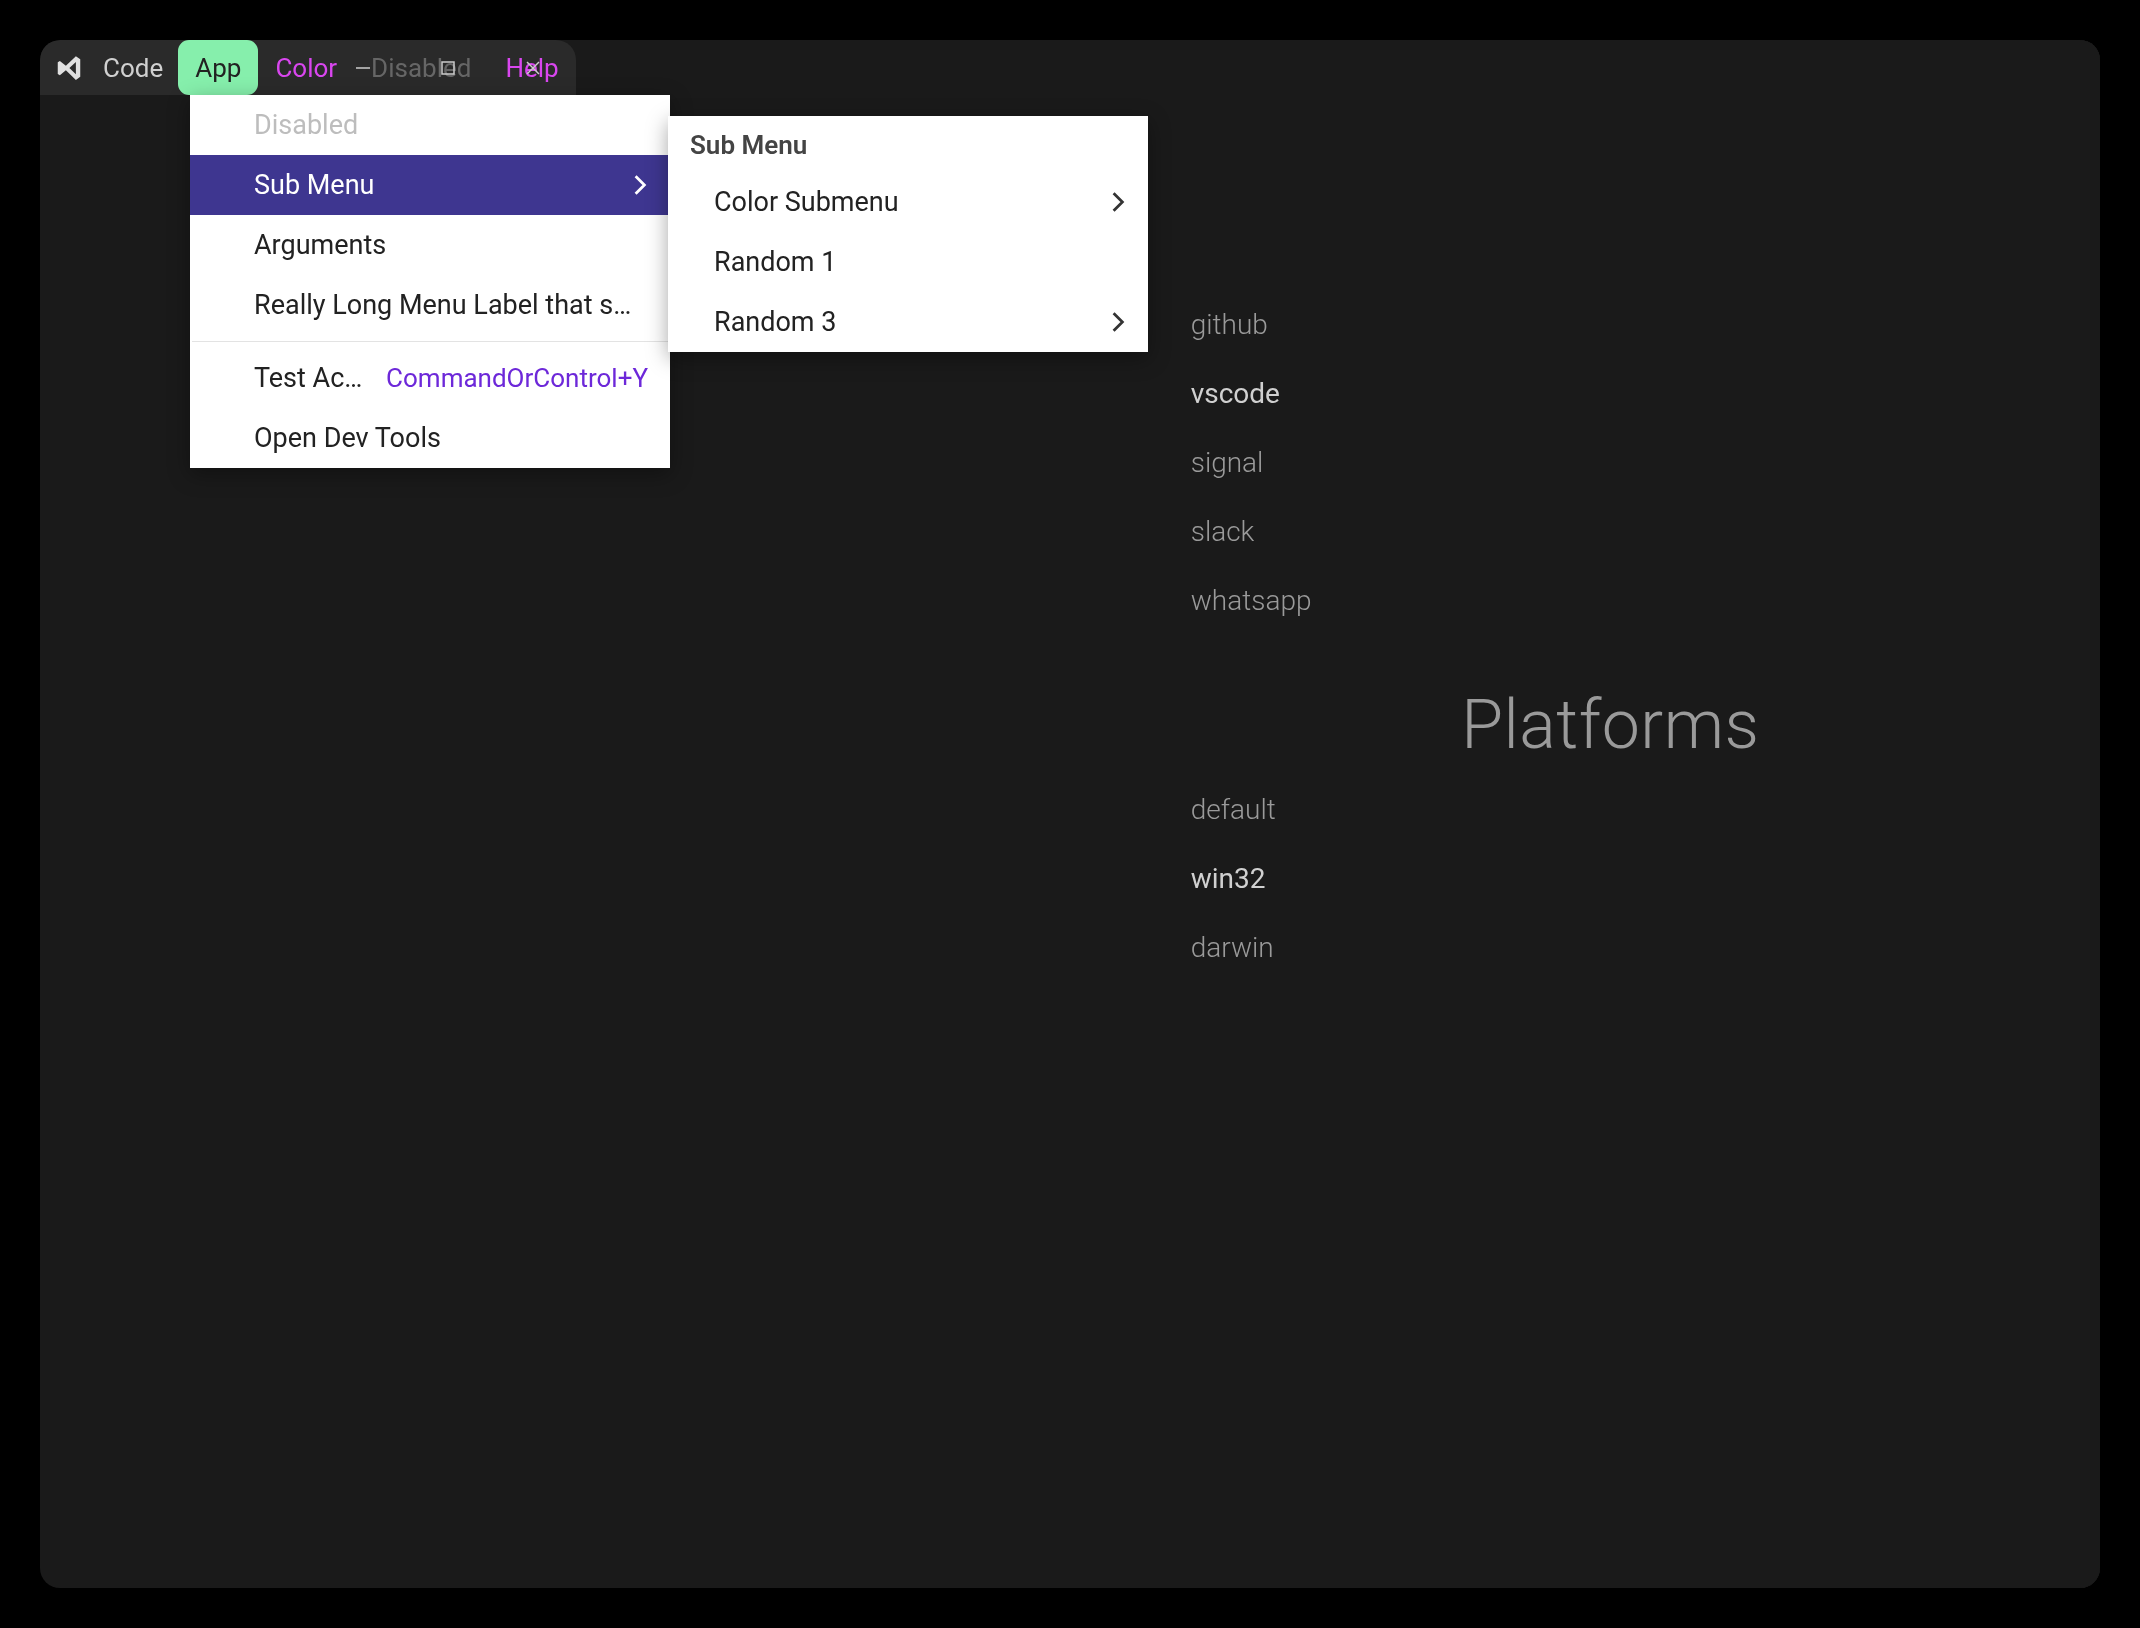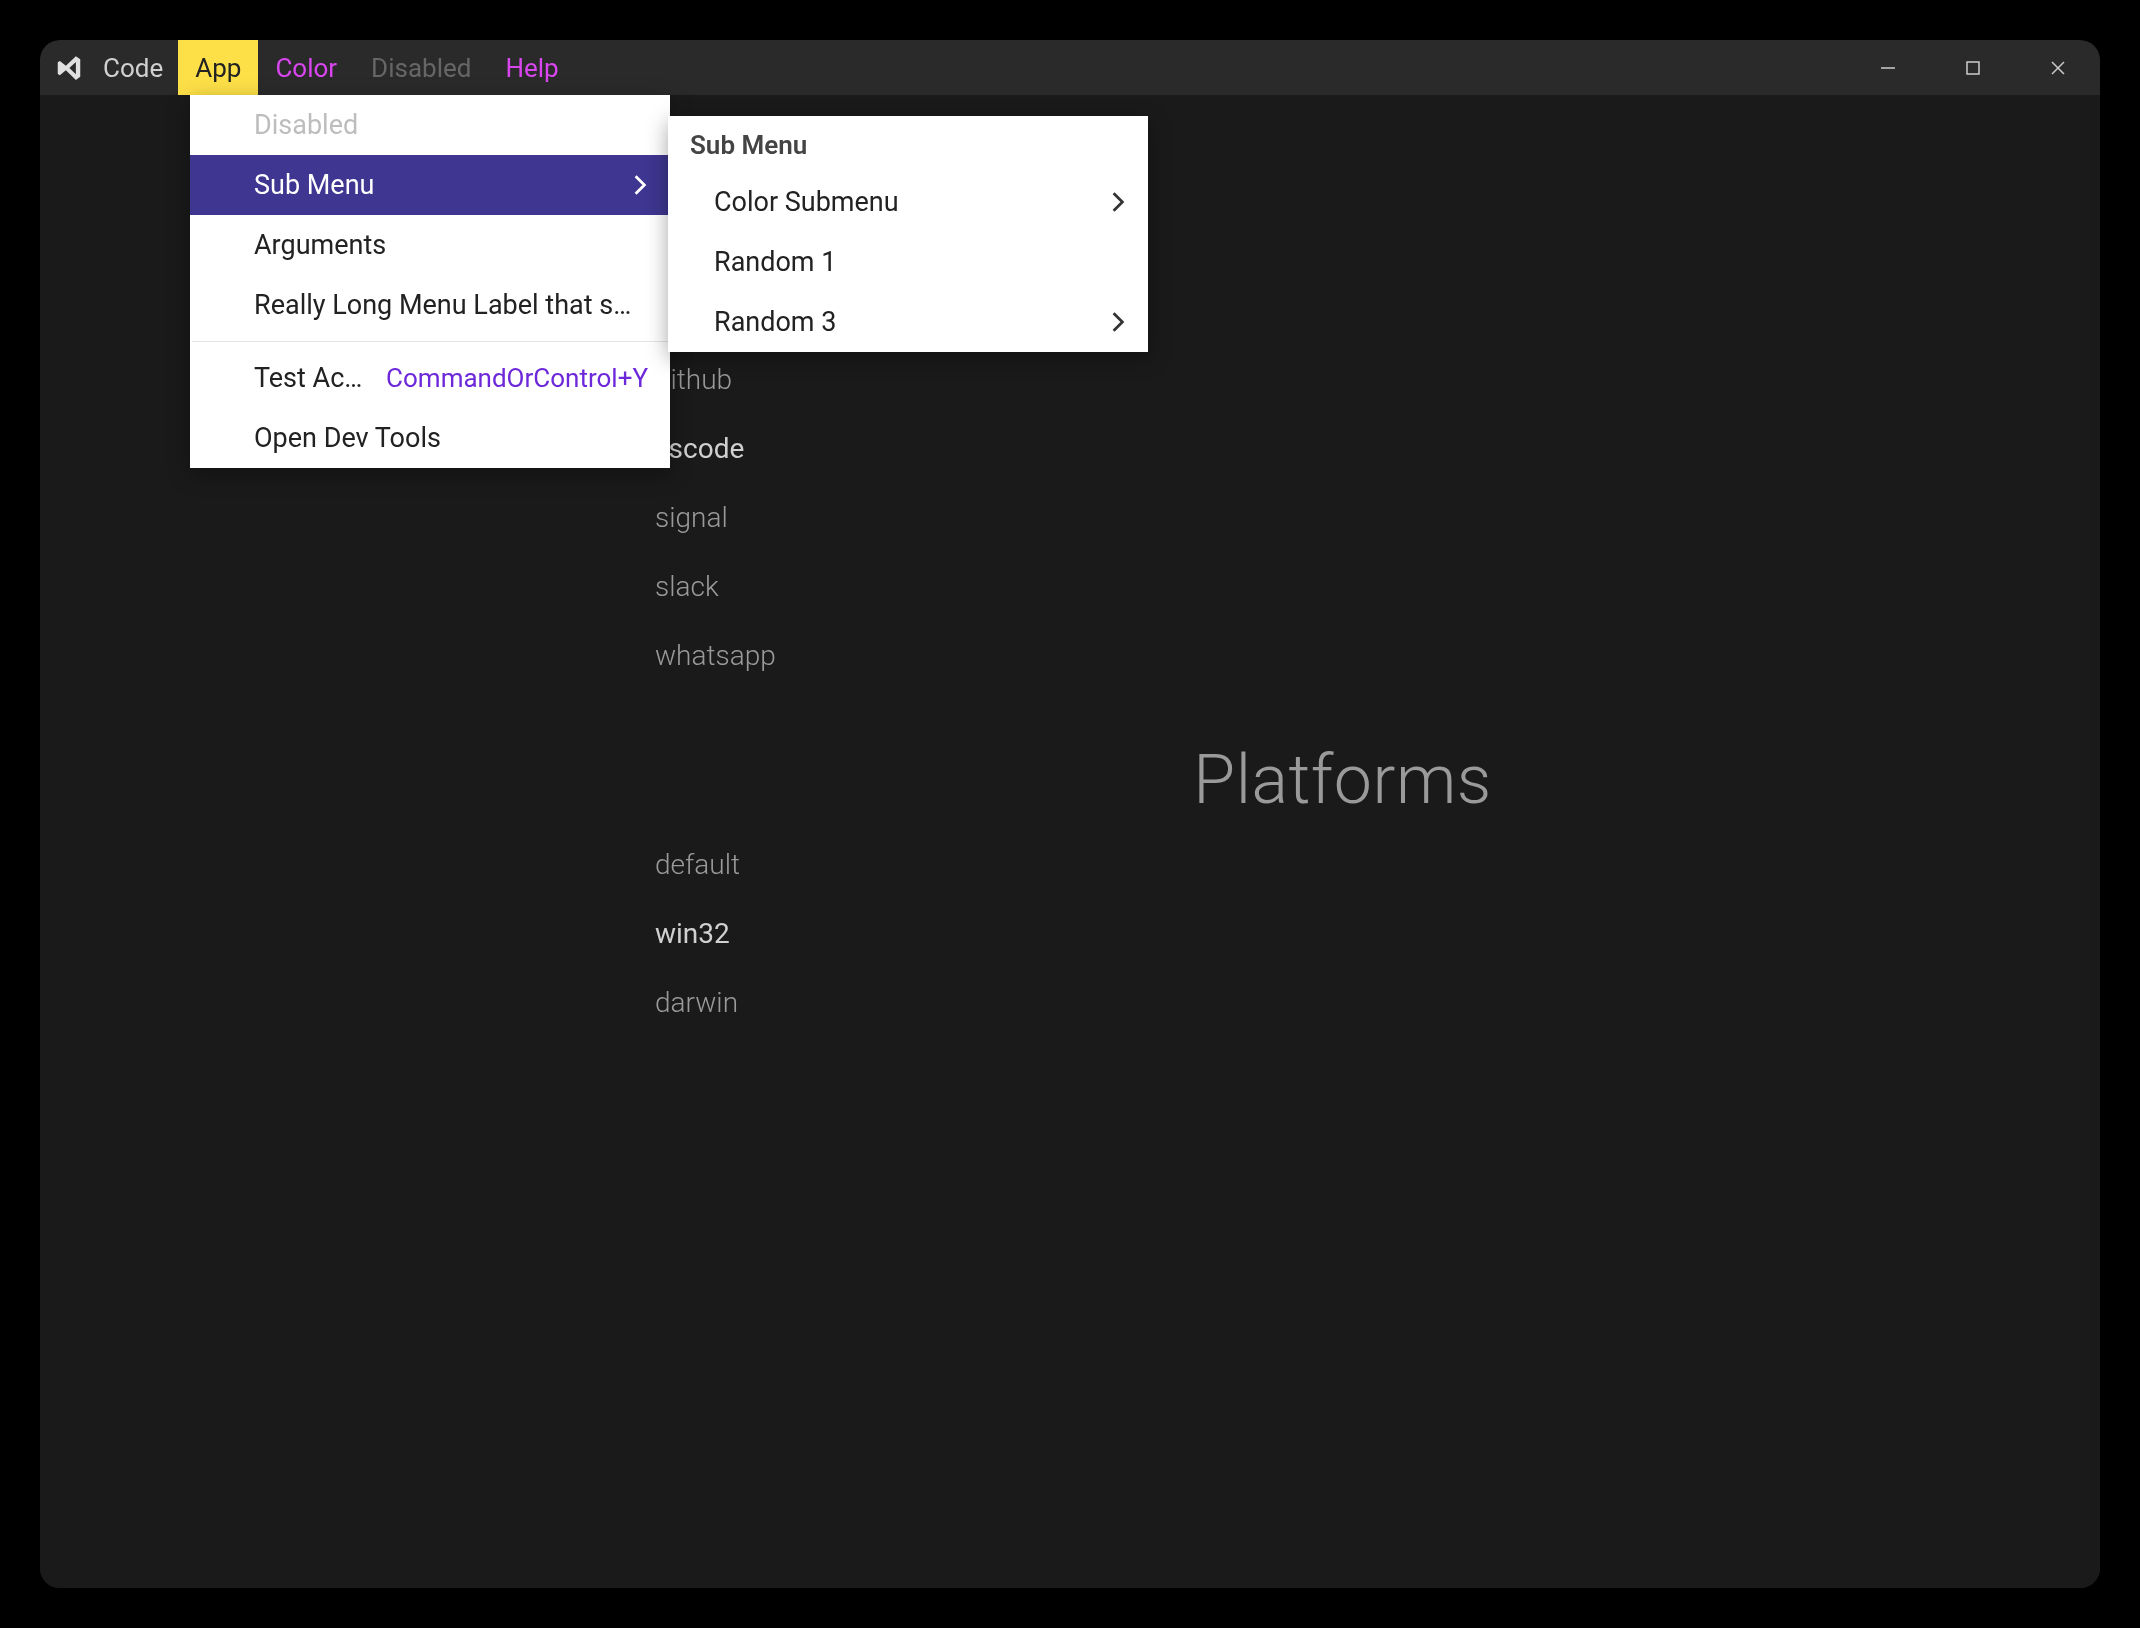--- a/index.html
+++ b/index.html
@@ -17,21 +17,21 @@
       overflow: hidden;
     }
 
     .window {
       width: 100%;
       height: 100%;
       background: #1a1a1a;
       border-radius: 20px;
       overflow: hidden;
       display: flex;
-      flex-direction: column;
+      flex-direction: row;
       position: relative;
     }
 
     
     .titlebar {
       height: 55px;
       background: #2a2a2a;
       display: flex;
       align-items: center;
       border-top-left-radius: 20px;
@@ -74,22 +74,23 @@
       color: #d946ef;
       font-size: 26px;
       padding: 0 17px;
       height: 100%;
       display: flex;
       align-items: center;
       cursor: default;
     }
 
     .menubar-item.active {
-      background: #fde047;
+      background: #86efac;
       color: #222;
+      border-radius: 11px;
     }
 
     .menubar-item.disabled {
       color: #666;
     }
 
     .window-controls {
       position: absolute;
       right: 0;
       top: 0;

